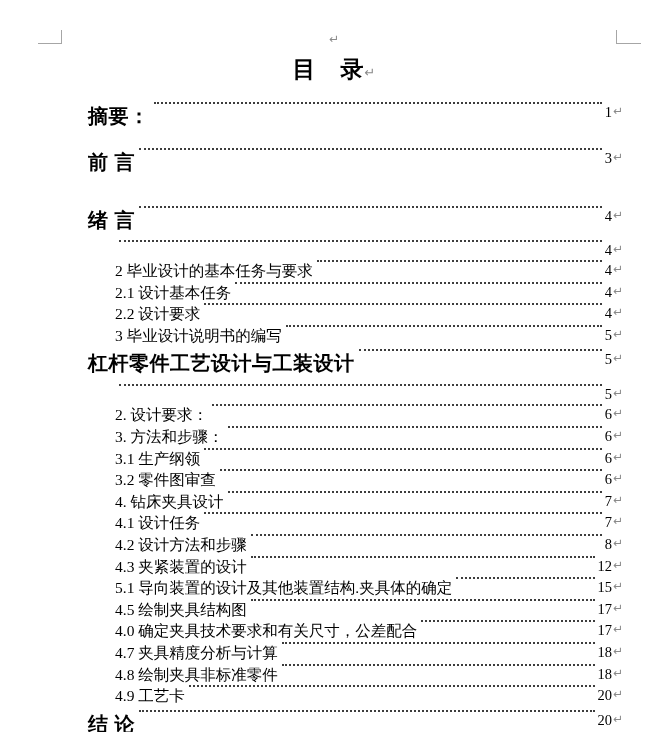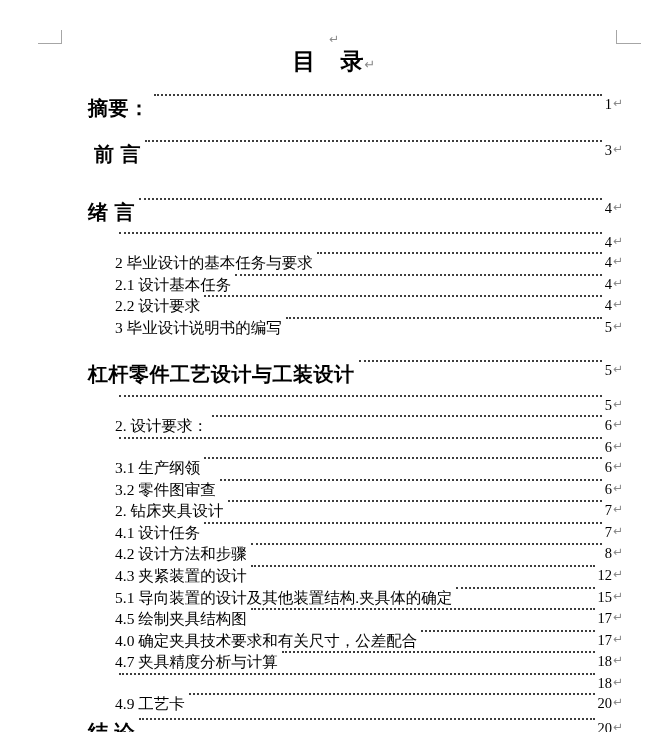--- a/index.html
+++ b/index.html
@@ -37,20 +37,21 @@
     font-size: 12px;
     font-weight: 400;
   }
   .empty-para {
     margin-top: 30px;
     height: 16px;
     text-align: center;
     line-height: 16px;
   }
   .title-line {
+    margin-top: 8px;
     text-align: center;
     line-height: 30px;
     font-family: "Liberation Sans", "DejaVu Sans", sans-serif;
     font-size: 23px;
     font-weight: 700;
     letter-spacing: 1px;
   }
   .title-line .pilcrow { font-size: 13px; letter-spacing: 0; }
   .toc {
     padding-left: 88px;
@@ -88,24 +89,24 @@
     line-height: 20px;
     letter-spacing: 0;
   }
   .row .pilcrow {
     width: 12px;
     text-align: left;
     line-height: 18px;
     margin-left: 1px;
   }
   .mt14 { margin-top: 14px; }
-  .mt18 { margin-top: 18px; margin-left: 6px; }
+  .mt18 { margin-top: 18px; }
   .mt17 { margin-top: 30px; }
   .mt6  { margin-top: 6px; }
-  .mt5  { margin-top: 22px; }
+  .mt5  { margin-top: 3px; }
   .mt7  { margin-top: 7px; }
   .mt3  { margin-top: 3px; }
 </style>
 </head>
 <body>
 
 <div class="page">
 
   <div class="crop-tl"></div>
   <div class="crop-tr"></div>
@@ -185,41 +186,42 @@
     </div>
 
     <div class="row row-e">
       <span>2. 设计要求：</span>
       <span class="leader"></span>
       <span class="pagenum">6</span>
       <span class="pilcrow">↵</span>
     </div>
 
     <div class="row row-e">
+      <span>3. 方法和步骤：</span>
       <span class="leader"></span>
       <span class="pagenum">6</span>
       <span class="pilcrow">↵</span>
     </div>
 
     <div class="row row-e">
       <span>3.1 生产纲领</span>
       <span class="leader"></span>
       <span class="pagenum">6</span>
       <span class="pilcrow">↵</span>
     </div>
 
     <div class="row row-e">
       <span>3.2 零件图审查</span>
       <span class="leader"></span>
       <span class="pagenum">6</span>
       <span class="pilcrow">↵</span>
     </div>
 
     <div class="row row-e">
-      <span>2. 钻床夹具设计</span>
+      <span>4. 钻床夹具设计</span>
       <span class="leader"></span>
       <span class="pagenum">7</span>
       <span class="pilcrow">↵</span>
     </div>
 
     <div class="row row-e">
       <span>4.1 设计任务</span>
       <span class="leader"></span>
       <span class="pagenum">7</span>
       <span class="pilcrow">↵</span>
@@ -261,20 +263,21 @@
     </div>
 
     <div class="row row-e">
       <span>4.7 夹具精度分析与计算</span>
       <span class="leader"></span>
       <span class="pagenum">18</span>
       <span class="pilcrow">↵</span>
     </div>
 
     <div class="row row-e">
+      <span>4.8 绘制夹具非标准零件</span>
       <span class="leader"></span>
       <span class="pagenum">18</span>
       <span class="pilcrow">↵</span>
     </div>
 
     <div class="row row-e">
       <span>4.9 工艺卡</span>
       <span class="leader"></span>
       <span class="pagenum">20</span>
       <span class="pilcrow">↵</span>

